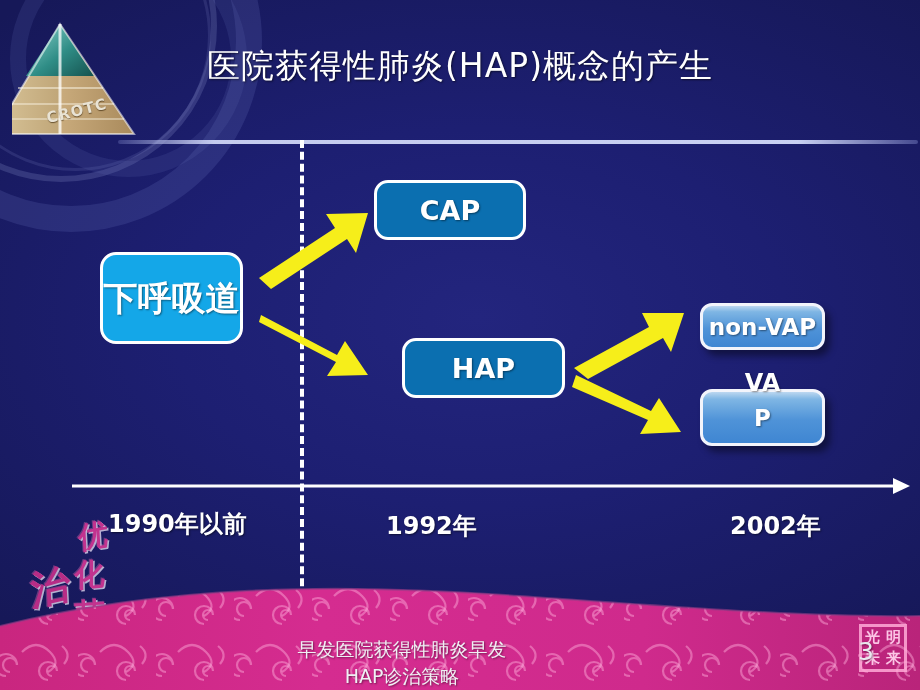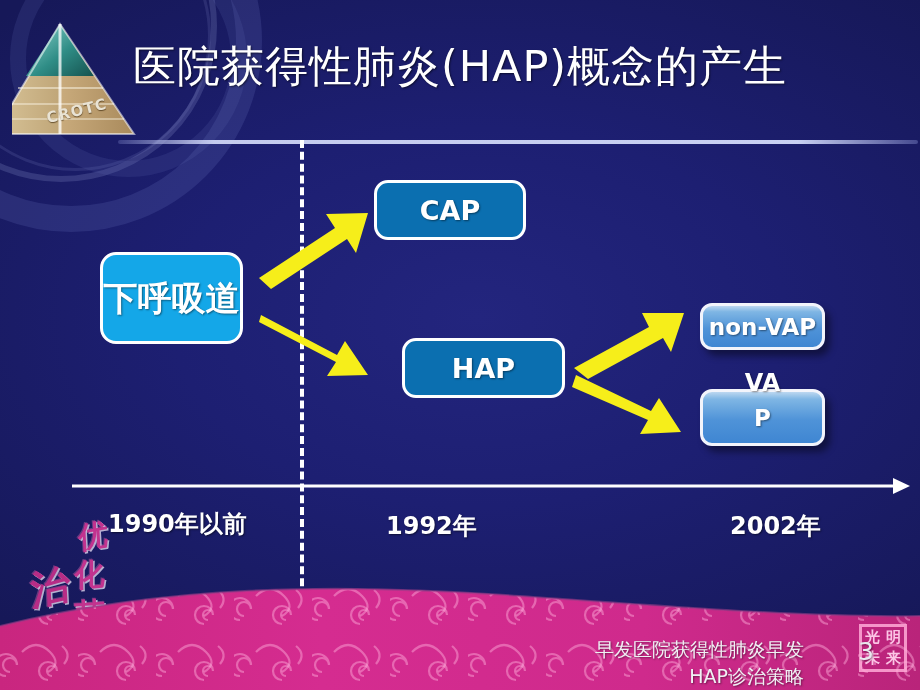--- a/index.html
+++ b/index.html
@@ -51,21 +51,21 @@
     text-shadow: 0 1px 1px rgba(60,40,10,0.65);
     font-family: "DejaVu Sans", "Liberation Sans", sans-serif;
   }
 
   
   .title {
     position: absolute;
     left: 0; top: 40px;
     width: 920px;
     text-align: center;
-    font-size: 43px;
+    font-size: 33px;
     line-height: 52px;
     font-weight: 400;
     color: #ffffff;
     letter-spacing: 1px;
     text-shadow: 1px 1px 2px rgba(0,0,0,0.55);
   }
   .title-rule {
     position: absolute;
     left: 118px; top: 140px;
     width: 800px; height: 4px;
@@ -168,21 +168,21 @@
   .cal-d { left: -4px; top: 52px;  font-size: 40px; transform: rotate(-12deg) skewX(-9deg); color: #b72c86; }
   .cal-e { left: 2px;  top: 104px; font-size: 38px; transform: rotate(-8deg)  skewX(-8deg); color: #b72c86; }
 
   
   .wave { position: absolute; left: 0; bottom: 0; width: 920px; height: 110px; }
 
   .caption {
     position: absolute;
     left: 0; top: 636px;
     width: 804px;
-    text-align: right;
+    text-align: center;
     font-size: 19px;
     line-height: 27px;
     color: #f0f0f4;
     text-shadow: 1px 1px 2px rgba(0,0,0,0.45);
     z-index: 8;
   }
 
   .page-num {
     position: absolute;
     right: 46px; bottom: 24px;

